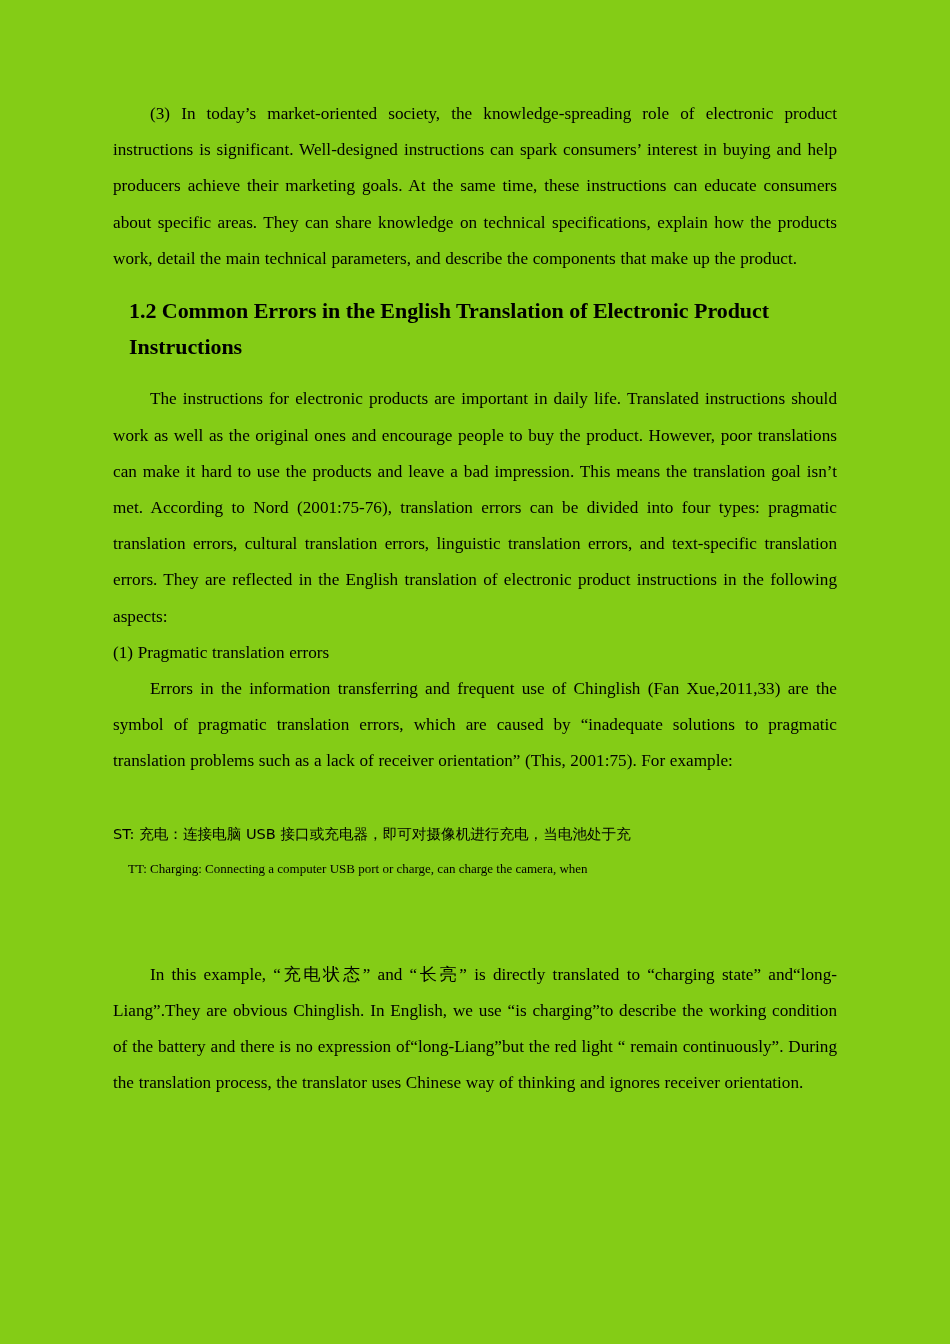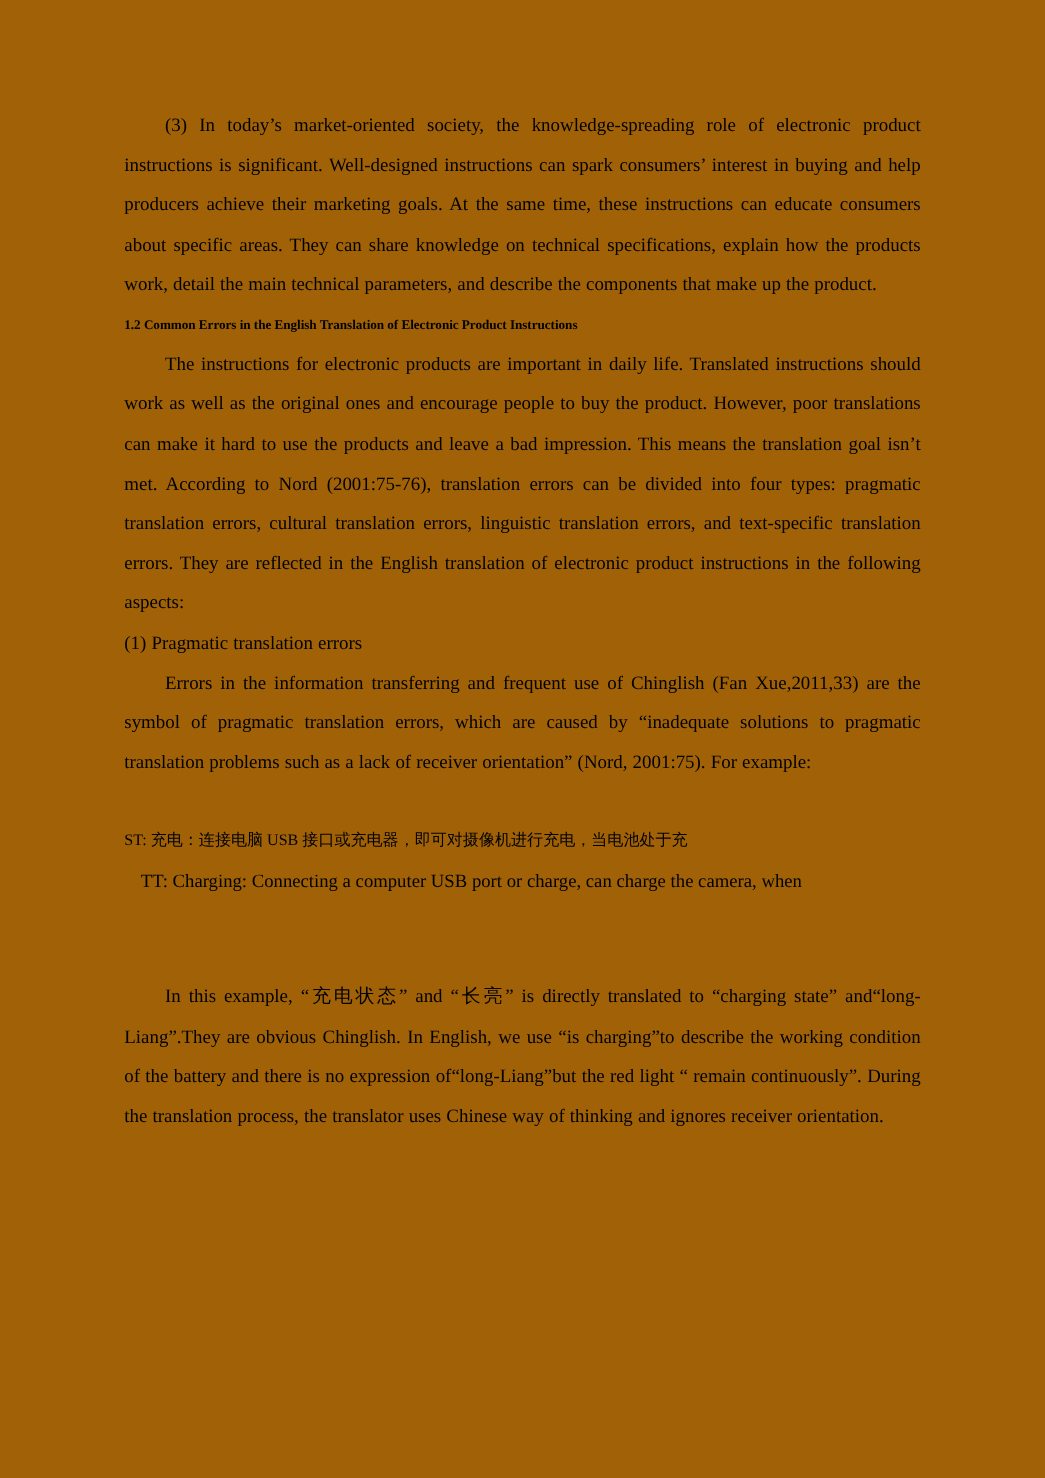--- a/index.html
+++ b/index.html
@@ -9,21 +9,21 @@
   }
   body {
     font-family: "Liberation Serif", "DejaVu Serif", serif;
     color: #000000;
     -webkit-font-smoothing: antialiased;
   }
   .page {
     position: relative;
     width: 950px;
     height: 1344px;
-    background: #a16207;
+    background: #84cc16;
     overflow: hidden;
     box-sizing: border-box;
   }
   .content {
     position: absolute;
     left: 113px;
     top: 96px;
     width: 724px;
   }
 
@@ -39,41 +39,41 @@
   }
   .para.no-indent {
     text-indent: 0;
   }
   .para.flush {
     text-align: left;
   }
 
   
   .heading {
-    font-size: 12px;
+    font-size: 22px;
     line-height: 36.2px;
     font-weight: bold;
     text-align: left;
-    margin: 0;
+    margin: 16px;
     text-indent: 0;
     letter-spacing: -0.05px;
   }
 
   
   .example-block {
     margin: 0;
   }
   .ex-line {
-    font-size: 17px;
+    font-size: 13px;
     line-height: 35.5px;
     text-align: left;
     margin: 0;
     white-space: pre-wrap;
   }
-  .ex-line.ind-0   { padding-left: 0px; font-family: Liberation Serif, serif; }
+  .ex-line.ind-0   { padding-left: 0px; }
   .ex-line.ind-st2 { padding-left: 40px; }
   .ex-line.ind-tt1 { padding-left: 15px; }
   .ex-line.ind-tt2 { padding-left: 39px; }
 
   .cjk {
     font-family: "DejaVu Sans", "Liberation Sans", sans-serif;
     font-size: 14.6px;
   }
 
   
@@ -91,21 +91,21 @@
   <div class="content">
 
     <p class="para">(3) In today’s market-oriented society, the knowledge-spreading role of electronic product instructions is significant. Well-designed instructions can spark consumers’ interest in buying and help producers achieve their marketing goals. At the same time, these instructions can educate consumers about specific areas. They can share knowledge on technical specifications, explain how the products work, detail the main technical parameters, and describe the components that make up the product.</p>
 
     <p class="heading">1.2 Common Errors in the English Translation of Electronic Product Instructions</p>
 
     <p class="para">The instructions for electronic products are important in daily life. Translated instructions should work as well as the original ones and encourage people to buy the product. However, poor translations can make it hard to use the products and leave a bad impression. This means the translation goal isn’t met. According to Nord (2001:75-76), translation errors can be divided into four types: pragmatic translation errors, cultural translation errors, linguistic translation errors, and text-specific translation errors. They are reflected in the English translation of electronic product instructions in the following aspects:</p>
 
     <p class="para no-indent flush">(1) Pragmatic translation errors</p>
 
-    <p class="para">Errors in the information transferring and frequent use of Chinglish (Fan Xue,2011,33) are the symbol of pragmatic translation errors, which are caused by “inadequate solutions to pragmatic translation problems such as a lack of receiver orientation” (Nord, 2001:75). For example:</p>
+    <p class="para">Errors in the information transferring and frequent use of Chinglish (Fan Xue,2011,33) are the symbol of pragmatic translation errors, which are caused by “inadequate solutions to pragmatic translation problems such as a lack of receiver orientation” (This, 2001:75). For example:</p>
 
     <div class="gap-line"></div>
 
     <div class="example-block">
       <p class="ex-line ind-0 cjk">ST: 充电：连接电脑 USB 接口或充电器，即可对摄像机进行充电，当电池处于充</p>
       <p class="ex-line ind-tt1">TT: Charging: Connecting a computer USB port or charge, can charge the camera, when</p>
     </div>
 
     <div class="gap-line tall"></div>
 

